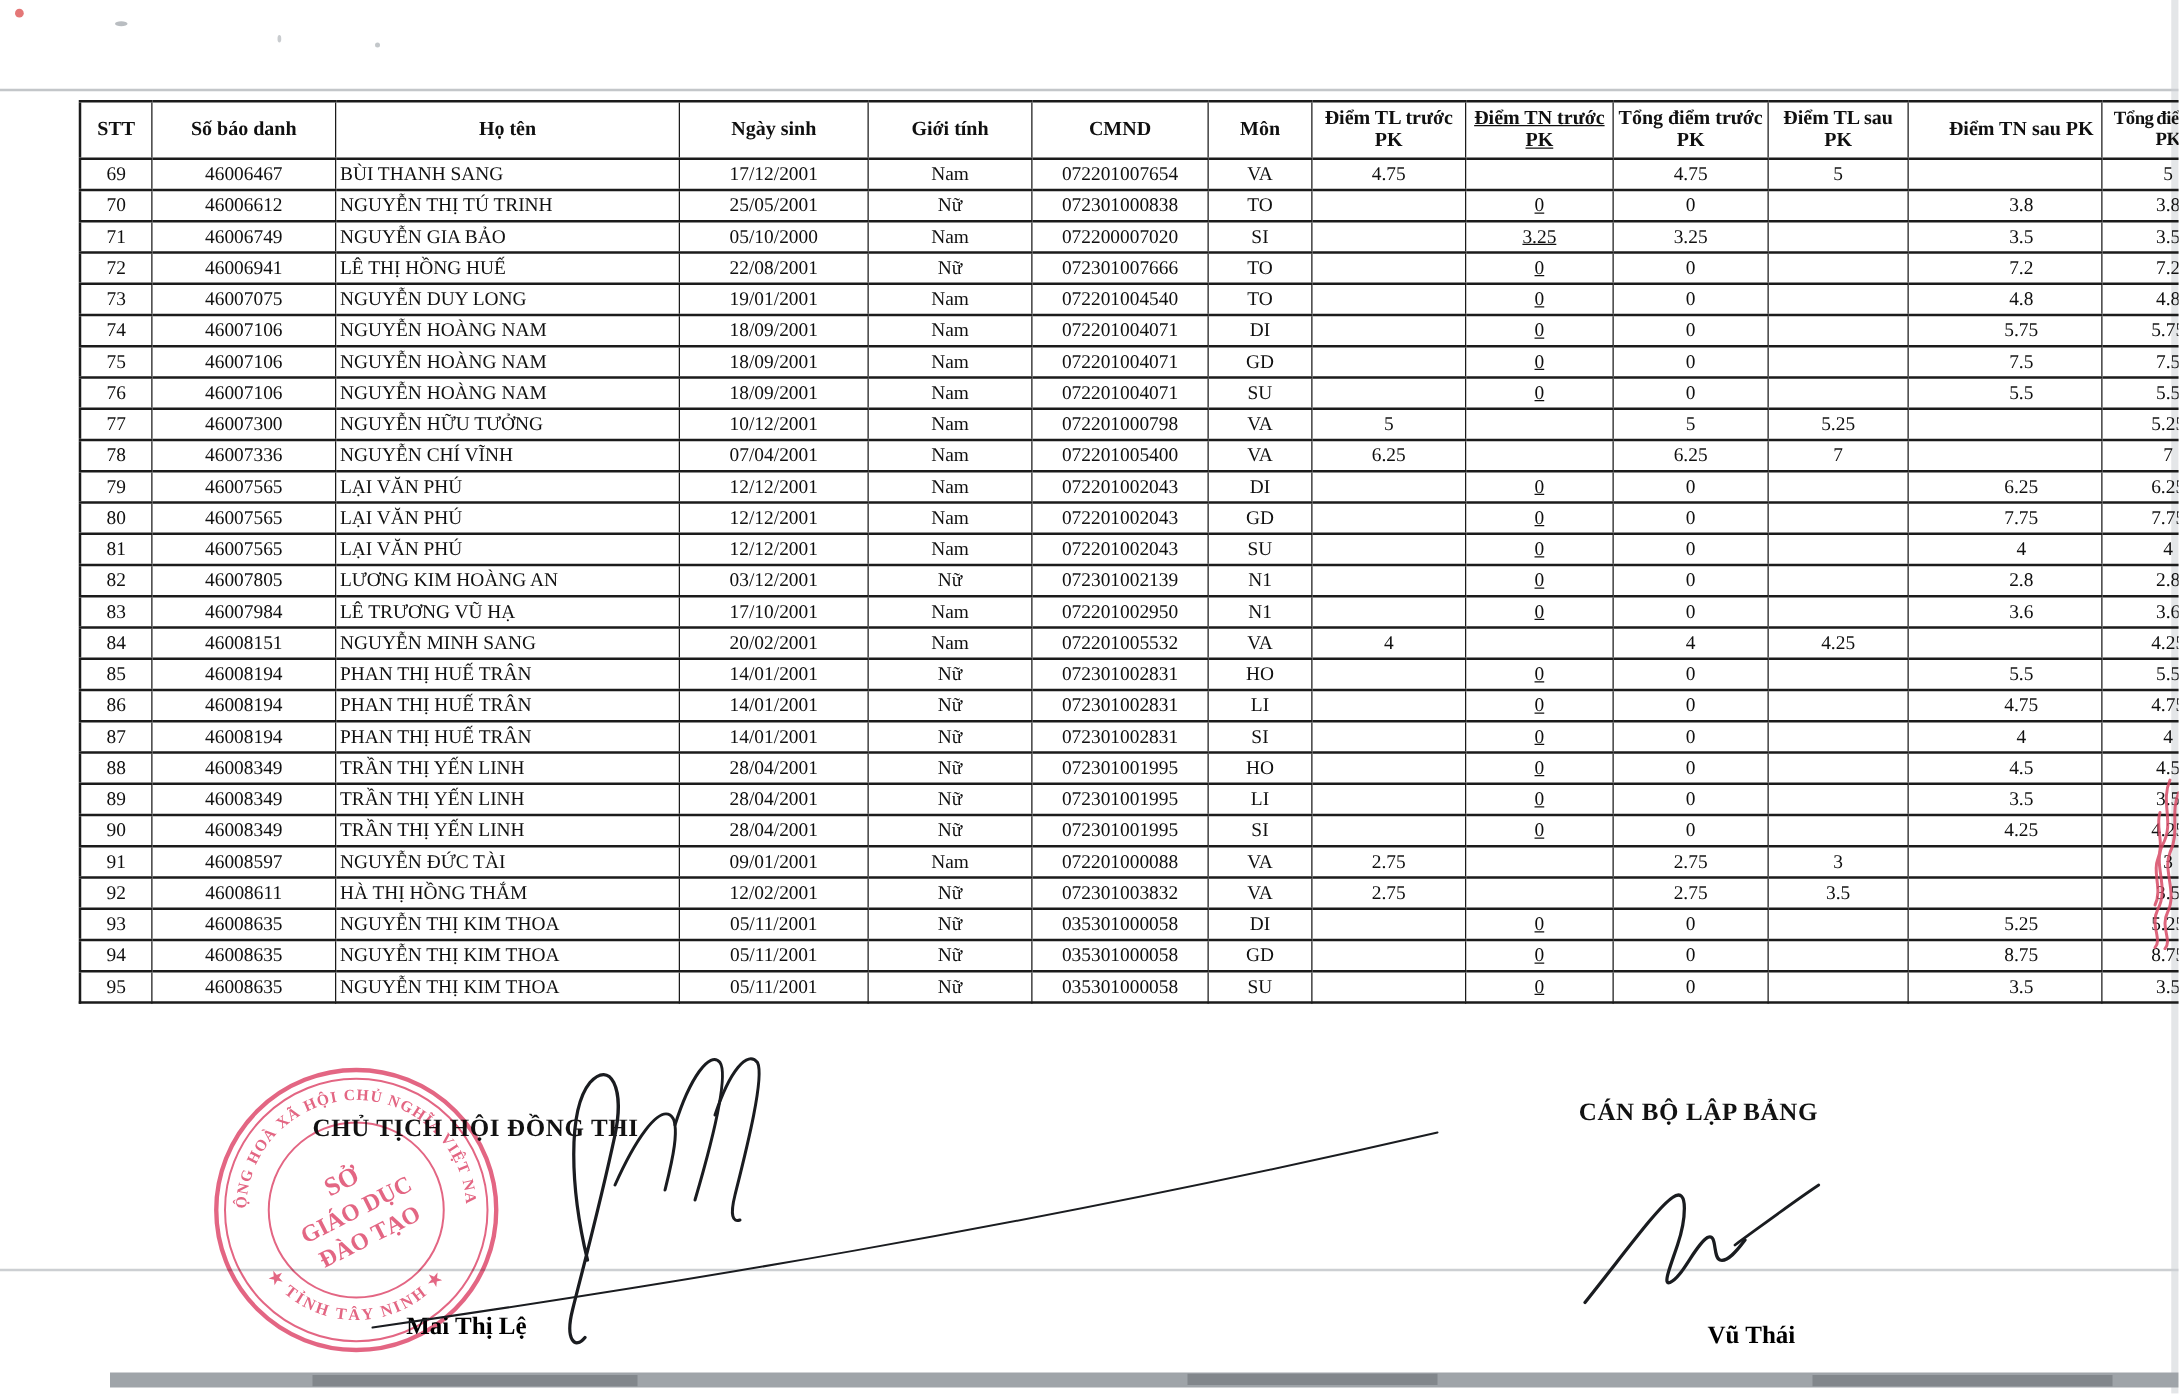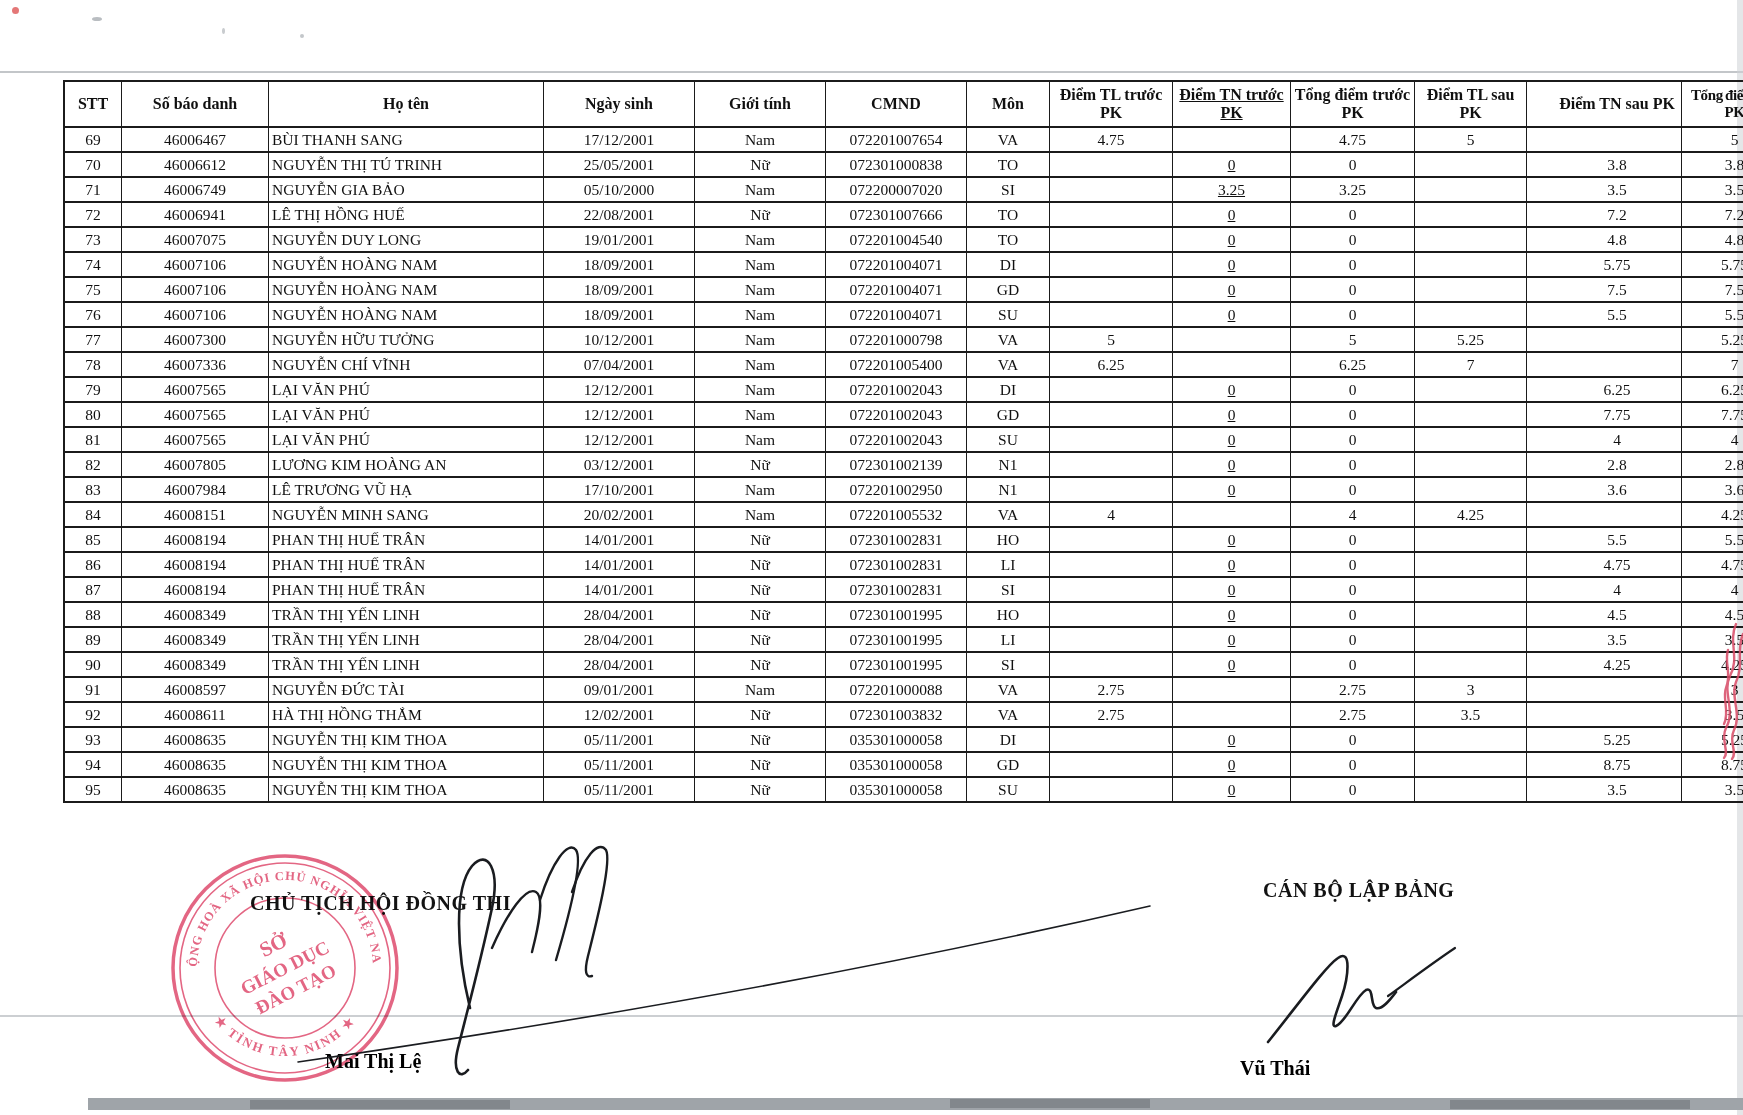--- a/index.html
+++ b/index.html
@@ -33,21 +33,21 @@
   .score-table .col-12{width:101px;}
   .score-table th.col-12{font-size:15px;letter-spacing:-.4px;word-spacing:-1px;}
 
   
   .summary-note{position:absolute;left:55px;top:840px;font-size:18px;font-style:italic;color:#151515;}
   .sig-title{position:absolute;font-size:20px;font-weight:bold;letter-spacing:.5px;color:#121212;}
   .sig-title.left{left:250px;top:892px;}
   .sig-title.right{left:1263px;top:879px;}
   .sig-name{position:absolute;font-size:20px;font-weight:bold;color:#000000;}
   .sig-name.left{left:325px;top:1050px;}
-  .sig-name.right{left:1240px;top:1057px;}
+  .sig-name.right{left:1366px;top:1057px;}
 
   .ink{position:absolute;left:0;top:0;width:1743px;height:1115px;pointer-events:none;}
   .stamp-svg{position:absolute;left:163px;top:846px;opacity:.82;mix-blend-mode:multiply;}
   .red-fragment{position:absolute;left:1710px;top:620px;opacity:.85;}
 </style>
 </head>
 <body>
 
 <div class="page">
 

